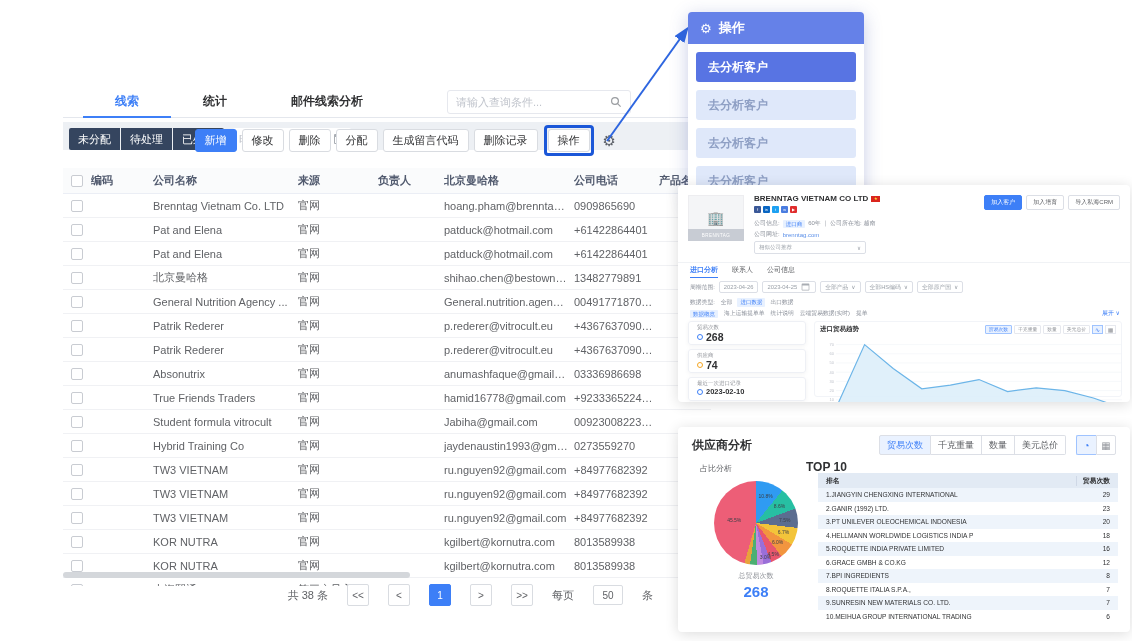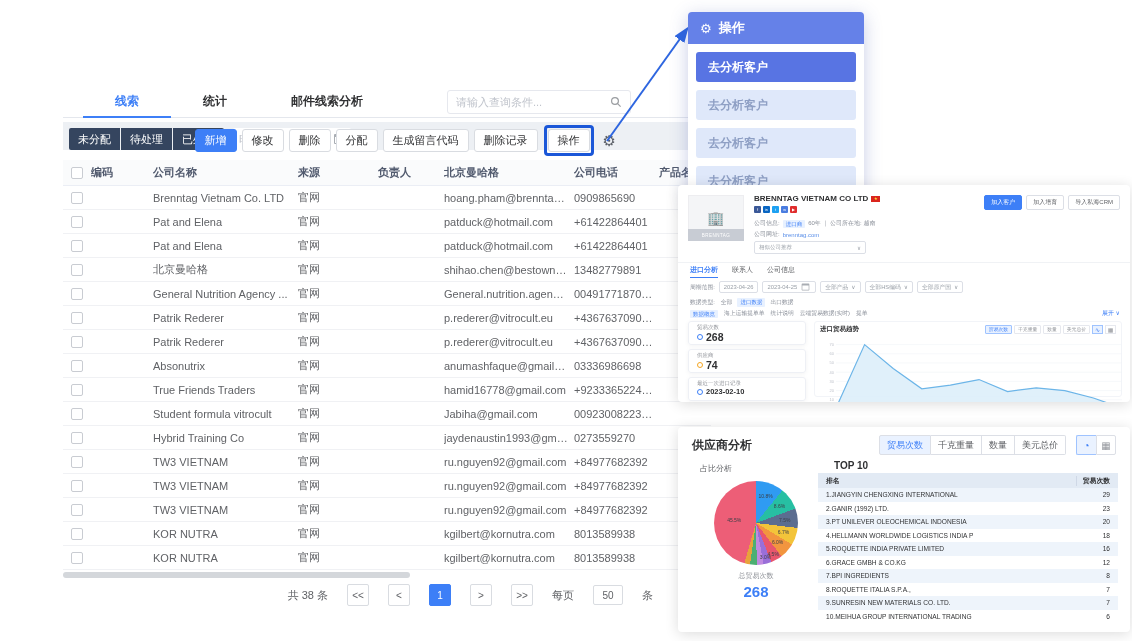--- a/index.html
+++ b/index.html
@@ -18,21 +18,21 @@
   .status-btn:first-child{border-radius:2px 0 0 2px}
   .status-btn:nth-child(3){border-radius:0 2px 2px 0}
   .date-input{width:118px;height:22px;background:#fff;border-radius:2px;margin-left:8px;display:flex;align-items:center;justify-content:space-between;padding:0 6px;font-size:11px;color:#c0c4cc;cursor:pointer}
   .cal-icon{width:11px;height:10px;border:1px solid #a9adb3;border-top:3px solid #a9adb3;border-radius:1px;display:inline-block}
   .actions{position:absolute;right:95px;top:3px;display:flex;gap:5px;align-items:center}
   .btn{height:23px;padding:0 9px;font-size:11px;background:#fff;border:1px solid #d9dce1;border-radius:3px;color:#303133;line-height:21px;cursor:pointer;white-space:nowrap}
   .btn.primary{background:#3d7ff7;border-color:#3d7ff7;color:#fff}
   .annot{border:3px solid #1b57d8;border-radius:4px;padding:1px;display:inline-flex;margin:0 1px}
   .gear-btn{font-size:15px;color:#5a5e66;margin-left:3px;cursor:pointer;line-height:1}
   .thead,.trow{display:grid;grid-template-columns:28px 62px 145px 80px 66px 130px 85px 1fr;align-items:center}
-  .thead{height:26px;background:#fafbfc;border-bottom:1px solid #ebeef5;font-size:11px;font-weight:bold;color:#515a6e;margin-top:10px}
+  .thead{height:26px;background:#fafbfc;border-bottom:1px solid #ebeef5;font-size:11px;font-weight:bold;color:#515a6e;margin-top:18px}
   .tbody{height:392px;overflow:hidden}
   .trow{height:24px;border-bottom:1px solid #f0f1f4;font-size:11px;color:#606266;background:#fff}
   .cell{overflow:hidden;white-space:nowrap;text-overflow:ellipsis;padding-right:6px}
   .cb{width:12px;height:12px;border:1px solid #c9ccd2;border-radius:2px;background:#fff;margin-left:8px;cursor:pointer}
   .hbar{position:absolute;left:0;top:484px;width:347px;height:6px;background:#d4d7db;border-radius:3px;cursor:pointer}
   .pager{position:absolute;right:58px;top:496px;display:flex;align-items:center;gap:19px;font-size:11px;color:#606266}
   .pg-btn{min-width:22px;height:22px;border:1px solid #d9dce1;border-radius:2px;background:#fff;display:flex;align-items:center;justify-content:center;font-size:10px;color:#606266;cursor:pointer;padding:0 3px}
   .pg-btn.active{background:#3d7ff7;color:#fff;border-color:#3d7ff7}
   .pp-box{min-width:30px;height:20px;border:1px solid #d9dce1;border-radius:2px;display:flex;align-items:center;justify-content:center;font-size:10px;cursor:pointer}
   
@@ -92,21 +92,21 @@
   .s-tg:first-child{border-radius:2px 0 0 2px;border-right-width:0}
   .s-tg:last-child{border-radius:0 2px 2px 0}
   .s-tg.active{color:#3d7ff7;background:#eaf2ff;border-color:#9fc3ff}
   .ratio-label{position:absolute;left:22px;top:36px;font-size:8px;color:#606266}
   .pie-wrap{position:absolute;left:36px;top:54px;width:84px;height:84px}
   .pie{width:84px;height:84px;border-radius:50%}
   .pie-lab{position:absolute;transform:translate(-50%,-50%);font-size:5px;color:#3a3f47;white-space:nowrap}
   .total-wrap{position:absolute;left:0;top:144px;width:156px;text-align:center}
   .total-label{font-size:7px;color:#909399}
   .total-val{font-size:15px;font-weight:bold;color:#3d7ff7;margin-top:2px}
-  .top-title{position:absolute;left:156px;top:33px;font-size:10px;font-weight:bold;color:#303133}
+  .top-title{position:absolute;left:128px;top:33px;font-size:12px;font-weight:bold;color:#303133}
   .top-table{position:absolute;left:140px;top:46px;right:12px}
   .top-head{display:flex;justify-content:space-between;background:#e2eaf4;height:15px;align-items:center;font-size:6.8px;font-weight:bold;color:#303133;padding:0 8px}
   .top-head .vh{border-left:1px solid #cfd8e6;padding-left:6px}
   .top-row{display:flex;justify-content:space-between;height:13.5px;align-items:center;font-size:6.6px;color:#303133;padding:0 8px}
   .top-row:nth-child(odd){background:#eef4fb}
 </style>
 </head>
 <body>
 
 <div class="panel-left">

